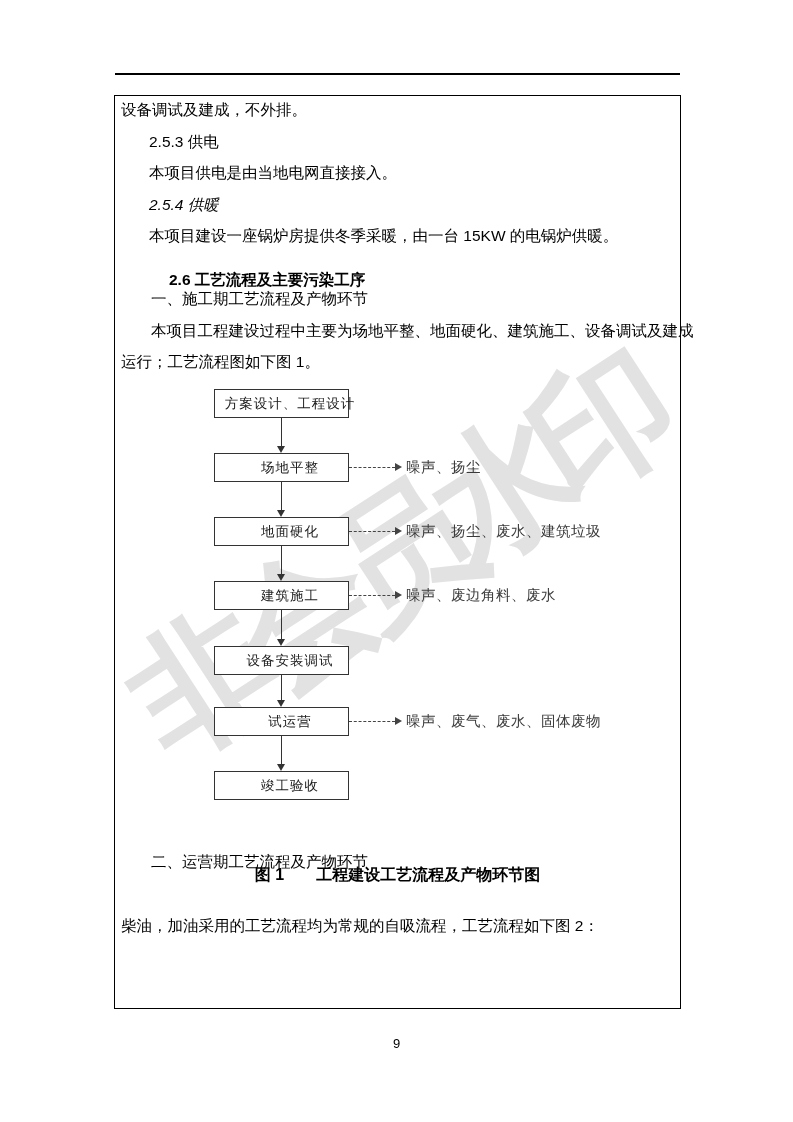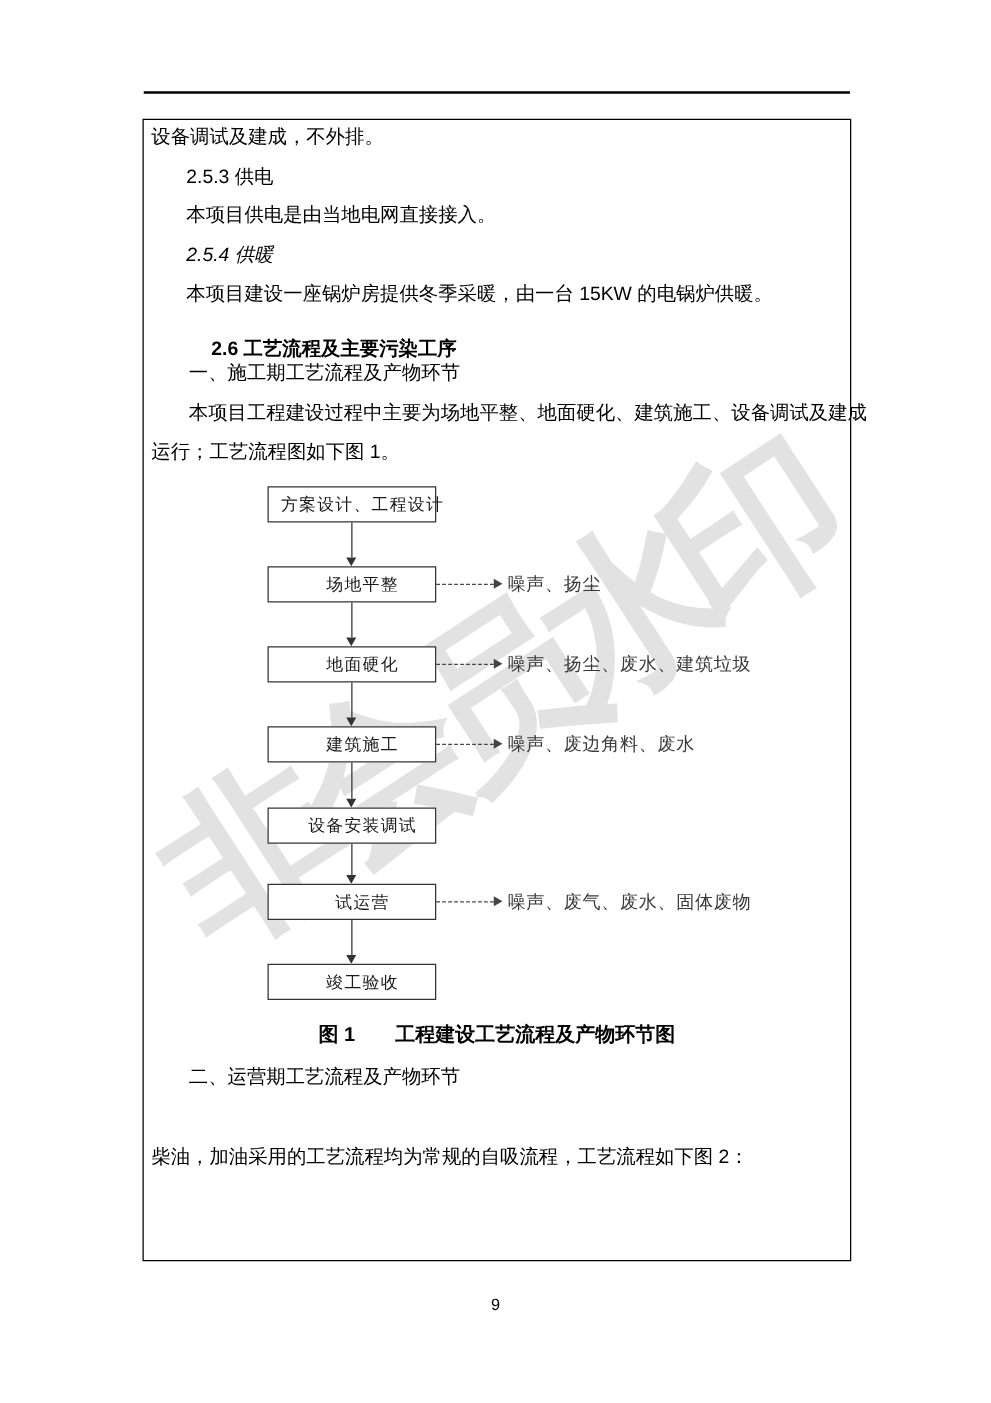--- a/index.html
+++ b/index.html
@@ -65,20 +65,21 @@
   }
   .bold { font-weight: 700; }
   .caption {
     position: absolute;
     width: 100%;
     text-align: center;
     font-size: 16px;
     font-weight: 700;
     color: #000;
     white-space: nowrap;
+    margin-top: 47px;
   }
 
   
   .fc-box {
     position: absolute;
     left: 99px;
     width: 135px; height: 29px;
     border: 1.4px solid #333;
     background: #fff;
     display: flex;

